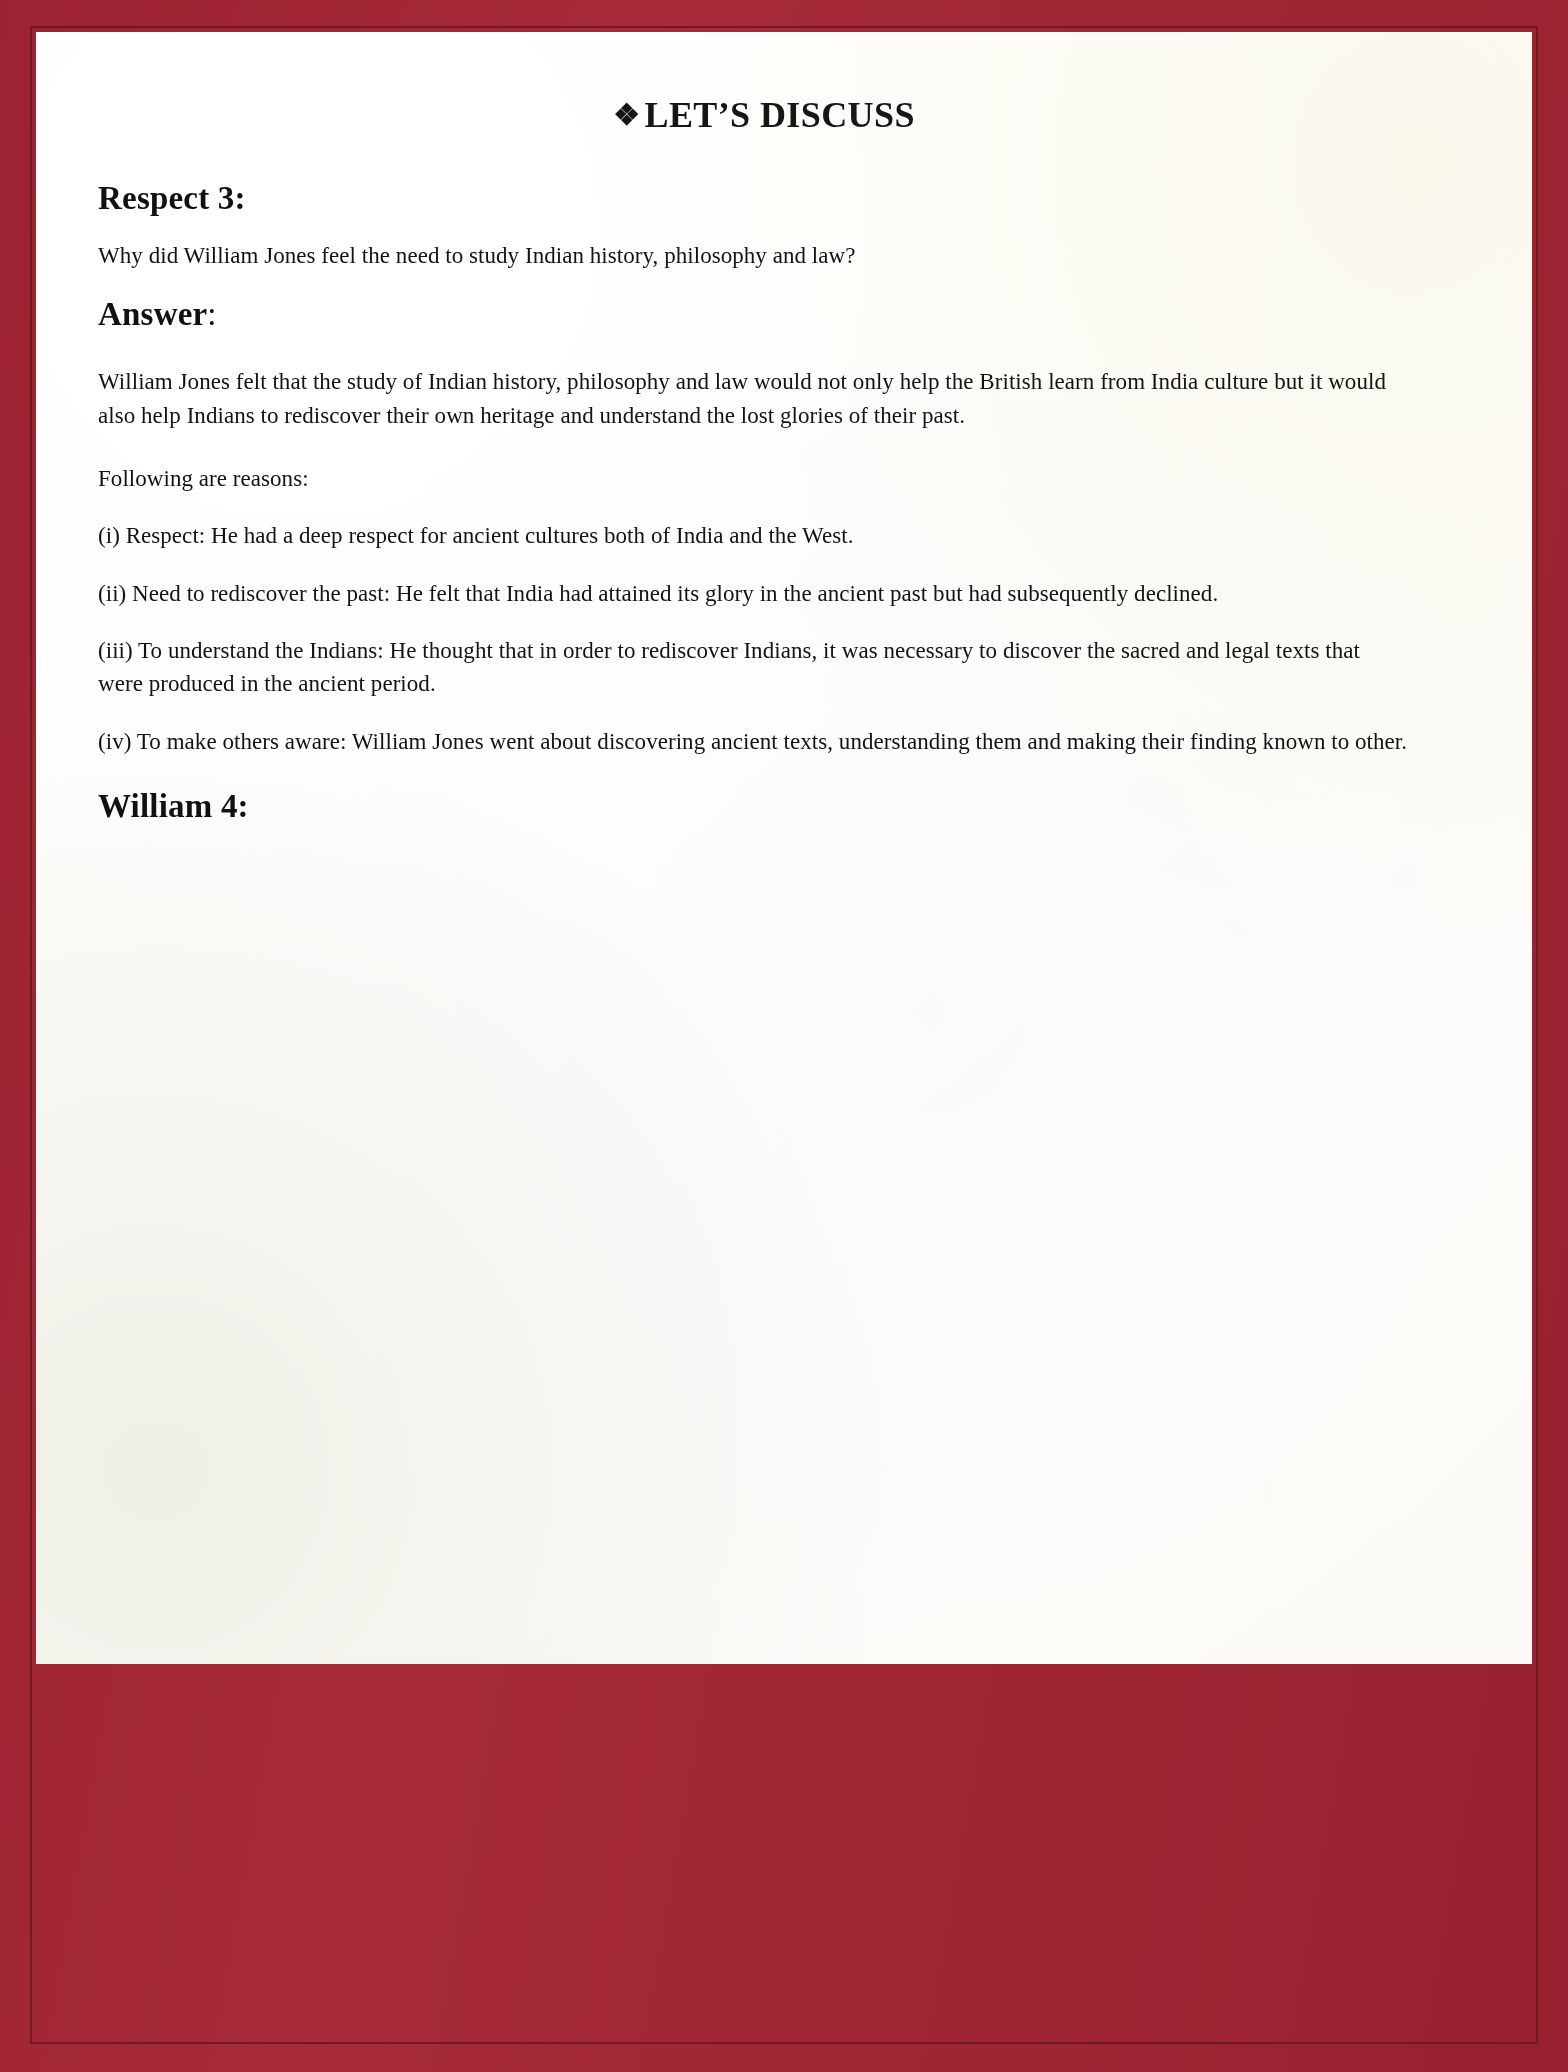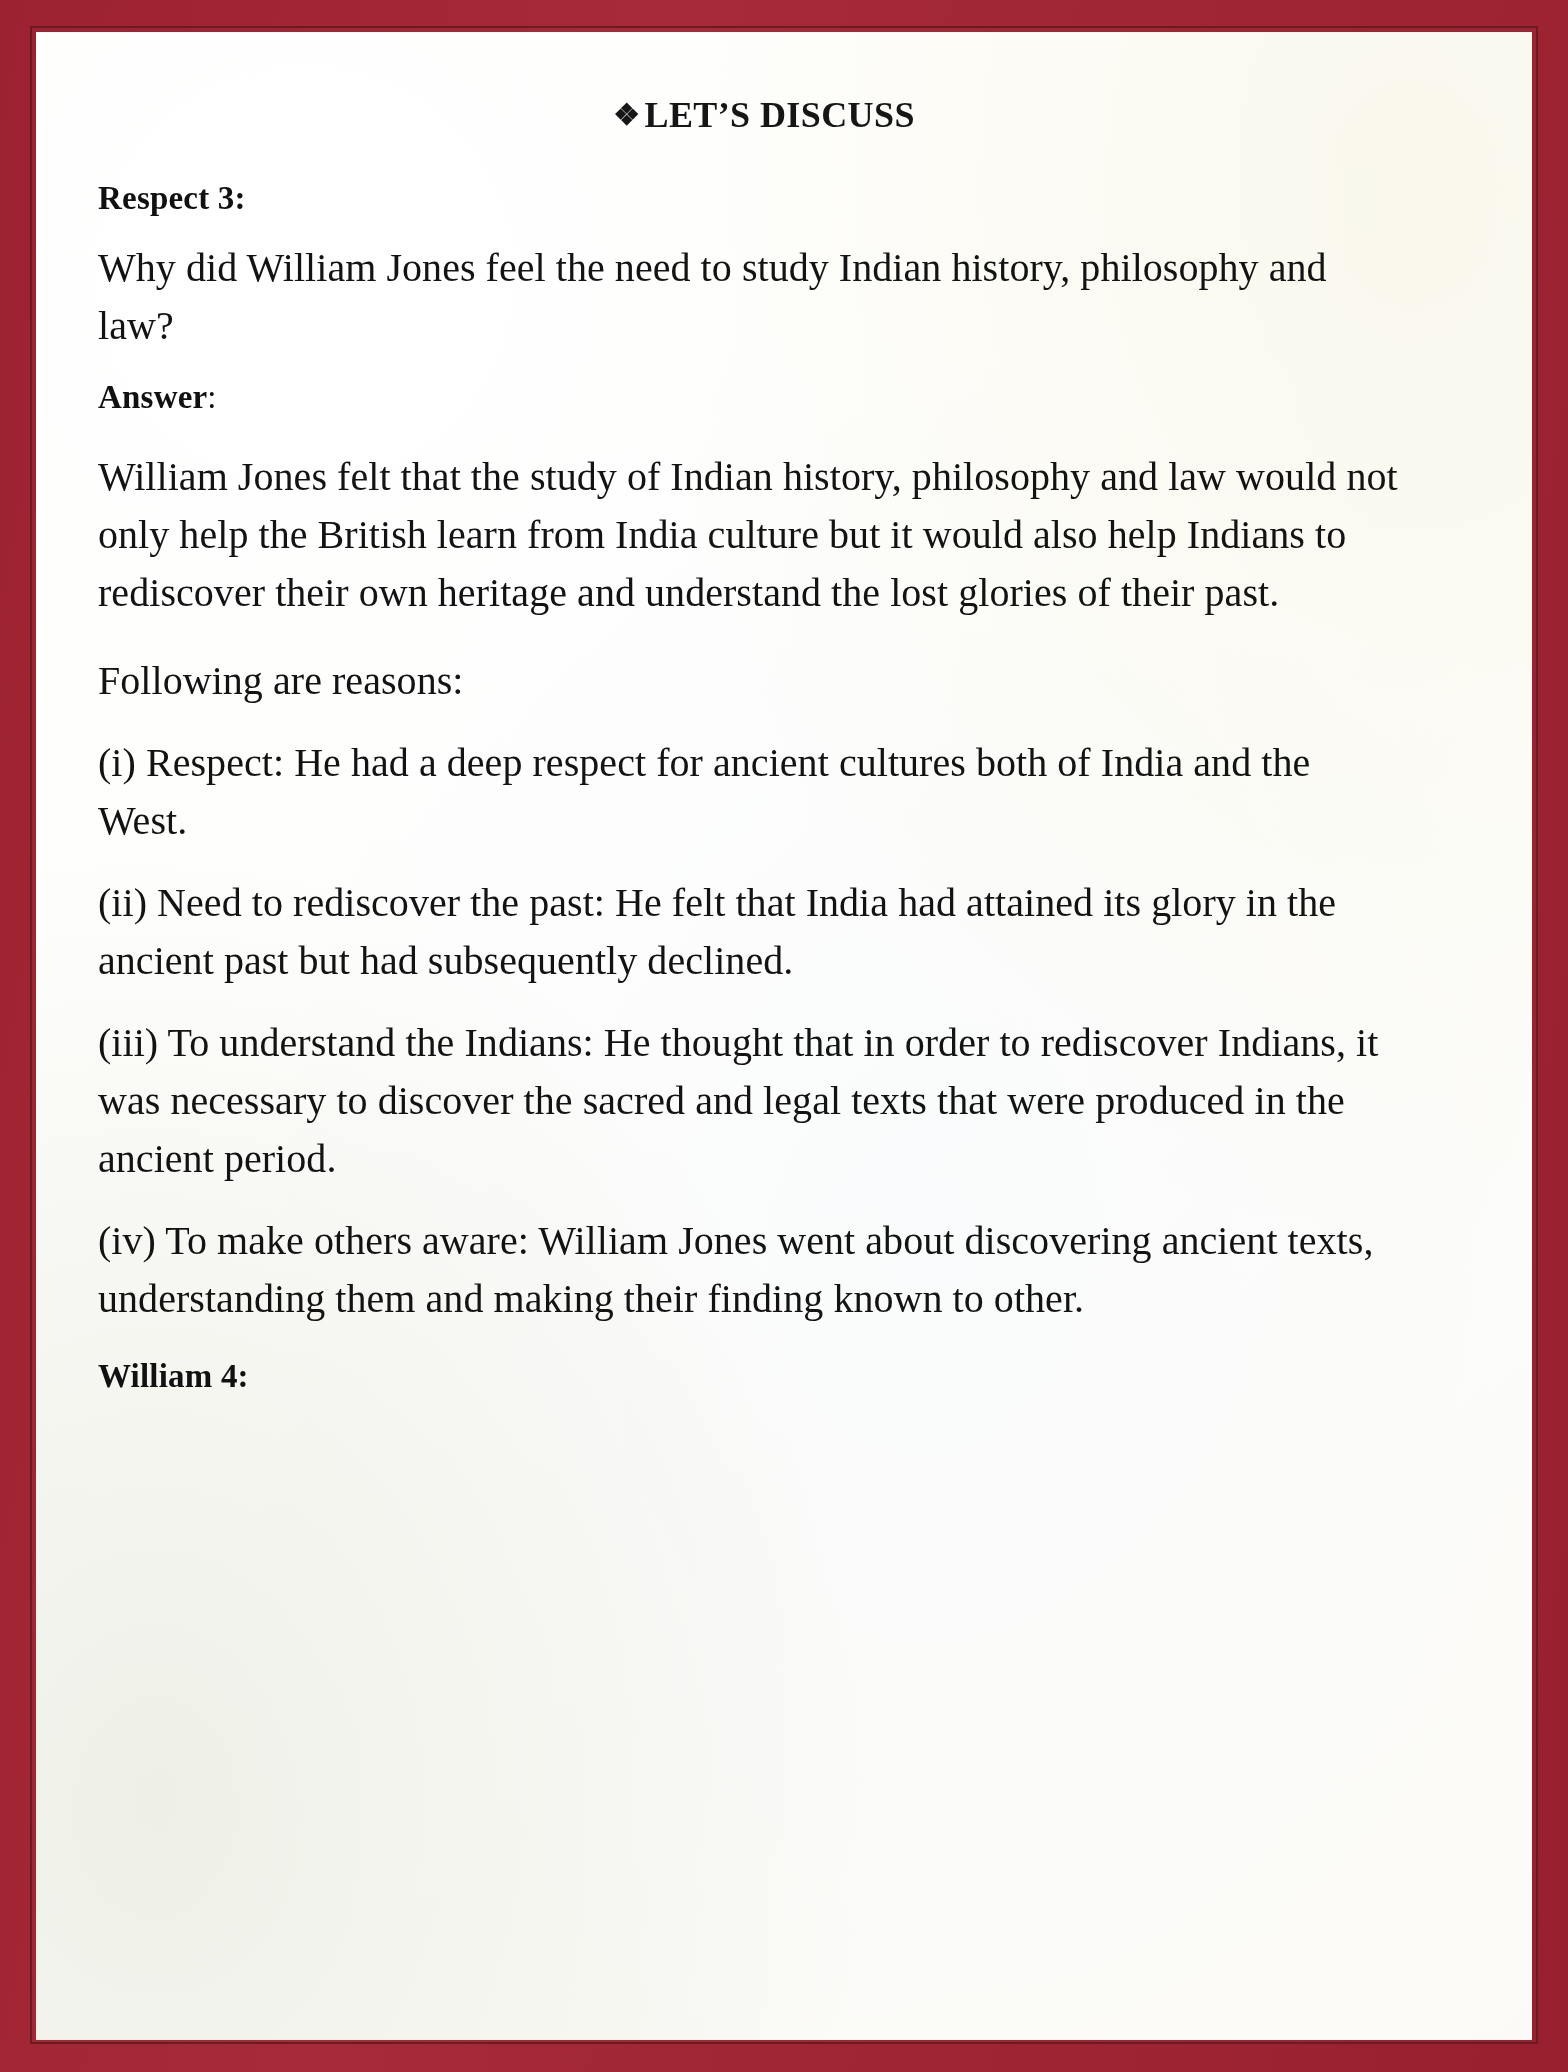--- a/index.html
+++ b/index.html
@@ -36,21 +36,21 @@
     border: 2px solid #6d1b22;
     box-sizing: border-box;
   }
 
   
   #paper {
     position: absolute;
     left: 36px;
     top: 32px;
     width: 1496px;
-    height: 2008px;
+    height: 1632px;
     background:
       radial-gradient(circle at 18% 12%, #ffffff 0%, #fdfdfb 45%, #fbfaf6 100%);
     box-sizing: border-box;
     overflow: hidden;
   }
 
   
   #paper::after {
     content: "";
     position: absolute;
@@ -94,21 +94,21 @@
 
   .a-head {
     font-size: 33px;
     color: #111111;
     margin: 0 0 32px 0;
     letter-spacing: 0.2px;
   }
   .a-head .lbl { font-weight: bold; }
 
   .para {
-    font-size: 40px;
+    font-size: 23px;
     line-height: 1.45;
     color: #131313;
     margin: 0 0 24px 0;
     text-align: left;
     max-width: 1310px;
     letter-spacing: 0.05px;
   }
   .gap-lg { margin-bottom: 30px; }
 </style>
 </head>

